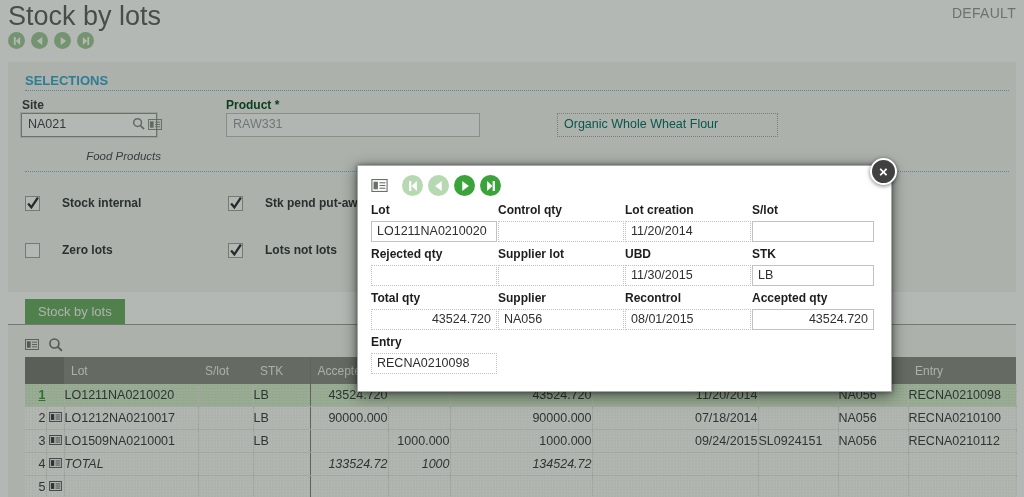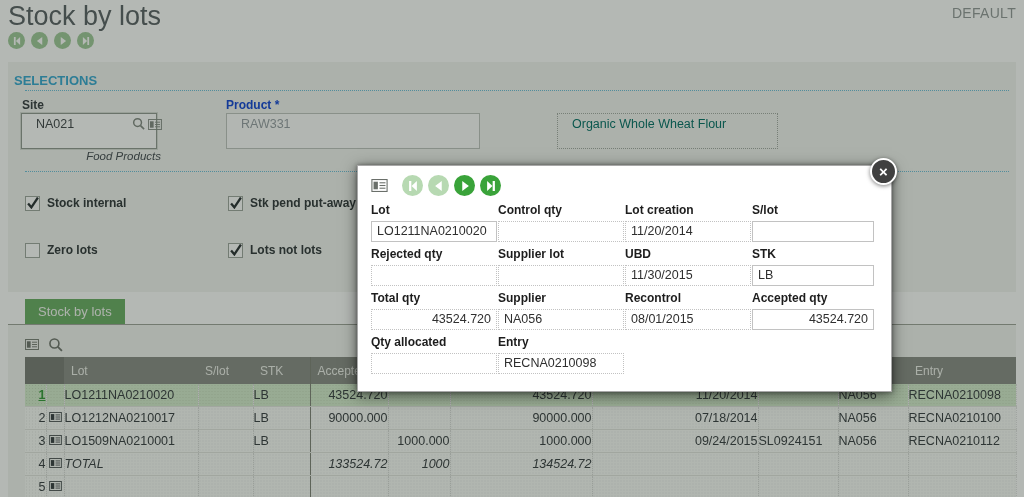--- a/index.html
+++ b/index.html
@@ -11,35 +11,35 @@
   .nav-row{position:absolute;left:8px;top:32px;display:flex;gap:6px;}
   .navbtn{width:17px;height:17px;border-radius:50%;display:flex;align-items:center;justify-content:center;cursor:pointer;}
   .navbtn.pale{background:#a5cc9f;}
   .navbtn.on{background:#3aa33a;}
   .navbtn.off{background:#b7d9b2;}
   .navbtn svg{display:block;}
   
   .panel{position:absolute;background:#f4f5f3;}
   .panel-selections{left:8px;top:62px;width:1008px;height:230px;}
   .panel-grid{left:8px;top:325px;width:1008px;height:172px;}
-  .section-title{position:absolute;left:6px;top:11px;font-size:13px;font-weight:600;color:#41acd4;}
+  .section-title{position:absolute;left:17px;top:11px;font-size:13px;font-weight:600;color:#41acd4;}
   .dotted-sep{position:absolute;left:17px;right:7px;border-top:1px dotted #74c3de;}
   .sep1{top:28px;} .sep2{top:109px;}
   .field-label{position:absolute;font-size:12px;font-weight:bold;color:#40464a;}
-  .field-label.disabled{color:#1d4ed8;}
-  .inputbox{position:absolute;height:36px;background:#ffffff;font-size:12.5px;color:#4a4f53;line-height:20px;padding:0 14px;box-sizing:border-box;white-space:nowrap;overflow:hidden;}
+  .field-label.disabled{color:#14532d;}
+  .inputbox{position:absolute;height:24px;background:#ffffff;font-size:12.5px;color:#4a4f53;line-height:20px;padding:0 6px;box-sizing:border-box;white-space:nowrap;overflow:hidden;}
   .site-box{left:13px;top:51px;width:136px;border:1px solid #979d97;box-shadow:0 0 0 1px #d9ded8;padding-right:38px;}
   .site-icons{position:absolute;left:124px;top:54px;display:flex;gap:3px;align-items:center;color:#8a908a;}
   .site-desc{position:absolute;left:13px;top:88px;width:140px;text-align:right;font-size:11.5px;font-style:italic;color:#4e545a;}
   .product-box{left:218px;top:51px;width:254px;border:1px solid #c2c7c2;color:#9ba2a8;background:#fdfdfc;}
   .flour-box{left:549px;top:51px;width:221px;border:1px dotted #a9afa9;color:#0f766e;background:transparent;}
   .checkbox-grid{position:absolute;left:17px;top:133px;display:grid;grid-template-columns:203px 280px;row-gap:31px;}
   .cb-item{display:flex;align-items:center;height:16px;}
   .cb-box{width:15px;height:15px;background:#ffffff;border:1px solid #a4aaa4;box-sizing:border-box;display:flex;align-items:center;justify-content:center;cursor:pointer;}
-  .cb-label{margin-left:7px;font-size:12px;font-weight:bold;color:#3a4043;}
+  .cb-label{margin-left:22px;font-size:12px;font-weight:bold;color:#3a4043;}
   
   .grid-tab{position:absolute;left:25px;top:299px;height:25px;line-height:25px;padding:0 13px;background:#72b26c;color:#f6f7f4;font-size:13px;cursor:pointer;}
   .tab-line{position:absolute;left:8px;top:324px;width:1008px;border-top:1px solid #a4a89f;}
   .grid-toolbar{position:absolute;left:25px;top:337px;display:flex;gap:9px;align-items:center;color:#767b74;}
   .grid-toolbar .tool{cursor:pointer;display:flex;align-items:center;}
   table.grid{position:absolute;left:25px;top:357px;width:991px;border-collapse:collapse;table-layout:fixed;}
   table.grid th{height:27px;background:#90938d;color:#f1f2ee;font-size:12px;font-weight:400;text-align:left;padding:0 0 0 7px;white-space:nowrap;overflow:hidden;}
   table.grid th.th-dark{background:#80837d;}
   table.grid td{height:22px;font-size:12.5px;color:#42474b;padding:0;white-space:nowrap;overflow:hidden;border-bottom:1px solid #e4e6e1;border-right:1px dotted rgba(0,0,0,0.10);background-color:#fbfcfa;background-image:radial-gradient(rgba(60,70,55,.10) 1px,transparent 1px);background-size:3px 3px;}
   table.grid tr.selected td{background-color:#d8edd0;}
@@ -391,23 +391,19 @@
         </div>
         <div class="mfield">
           <div class="mlabel">Recontrol</div>
           <div class="minput dotted">08/01/2015</div>
         </div>
         <div class="mfield">
           <div class="mlabel">Accepted qty</div>
           <div class="minput right">43524.720</div>
         </div>
         <div class="mfield">
-          <div class="mlabel">Qty allocated</div>
-          <div class="minput dotted"></div>
-        </div>
-        <div class="mfield">
           <div class="mlabel">Entry</div>
           <div class="minput dotted">RECNA0210098</div>
         </div>
       </div>
   </div>
 
 </div>
 
 </body></html>

